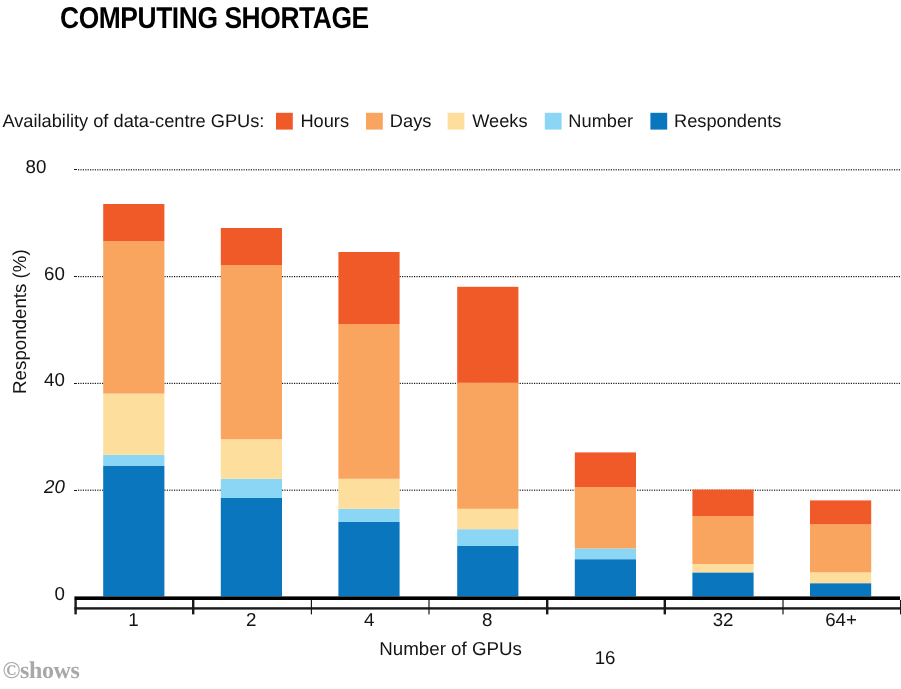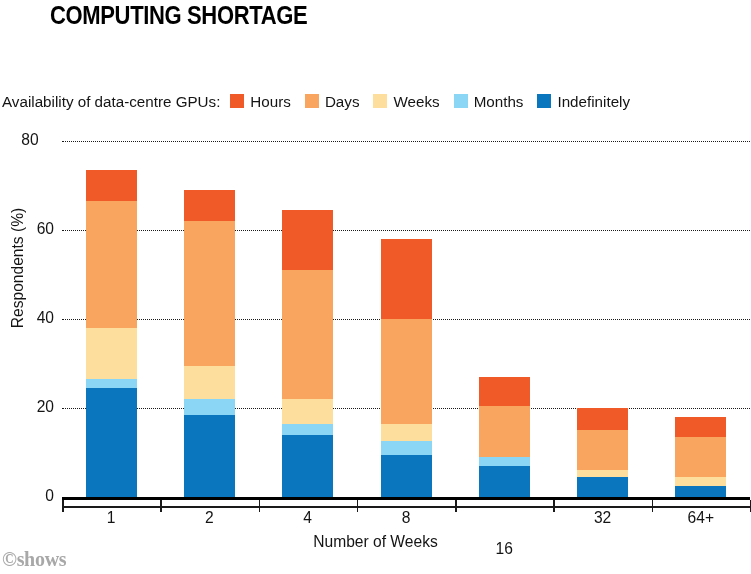--- a/index.html
+++ b/index.html
@@ -184,39 +184,39 @@
   <span class="legend-item">
     <span class="legend-swatch" style="background: rgb(249, 165, 95);"></span>
     <span class="legend-label">Days</span>
   </span>
   <span class="legend-item">
     <span class="legend-swatch" style="background: rgb(253, 222, 157);"></span>
     <span class="legend-label">Weeks</span>
   </span>
   <span class="legend-item">
     <span class="legend-swatch" style="background: rgb(139, 213, 245);"></span>
-    <span class="legend-label">Months</span>
+    <span class="legend-label">Number</span>
   </span>
   <span class="legend-item">
     <span class="legend-swatch" style="background: rgb(10, 118, 190);"></span>
-    <span class="legend-label">Indefinitely</span>
+    <span class="legend-label">Respondents</span>
   </span>
 </div>
 
 <div id="plot-area">
   <div id="y-axis-title">Respondents (%)</div>
   <div id="gridlines">
       <div class="gridline" style="left: 62px; width: 688px; top: 408px;"></div>
       <div class="gridline" style="left: 62px; width: 688px; top: 319px;"></div>
       <div class="gridline" style="left: 62px; width: 688px; top: 230px;"></div>
       <div class="gridline" style="left: 62px; width: 688px; top: 141px;"></div>
     </div>
   <div id="ytick-labels">
       <div class="y-tick-label" style="left: 6px; top: 488px;">0</div>
-      <div class="y-tick-label" style="left: 6px; top: 399px;">20</div>
+      <div class="y-tick-label" style="left: 6px; top: 399px; font-style: italic;">20</div>
       <div class="y-tick-label" style="left: 6px; top: 310px; text-align: right;">40</div>
       <div class="y-tick-label" style="left: 6px; top: 221px;">60</div>
       <div class="y-tick-label" style="left: 6px; top: 132px; text-align: center;">80</div>
     </div>
   <div id="bars">
       <div class="bar" style="left: 85.6429px; top: 0px; height: 497px;">
         <div class="bar-segment" style="background: rgb(10, 118, 190); top: 387.975px; height: 109.025px;"></div>
         <div class="bar-segment" style="background: rgb(139, 213, 245); top: 379.075px; height: 8.9px;"></div>
         <div class="bar-segment" style="background: rgb(253, 222, 157); top: 327.9px; height: 51.175px;"></div>
         <div class="bar-segment" style="background: rgb(249, 165, 95); top: 201.075px; height: 126.825px;"></div>
@@ -276,16 +276,16 @@
     </div>
   <div id="xtick-labels">
       <div class="x-tick-label" style="left: 66.1429px;">1</div>
       <div class="x-tick-label" style="left: 164.429px;">2</div>
       <div class="x-tick-label" style="left: 262.714px;">4</div>
       <div class="x-tick-label" style="left: 361px;">8</div>
       <div class="x-tick-label" style="left: 459.286px; margin-top: 31px;">16</div>
       <div class="x-tick-label" style="left: 557.571px;">32</div>
       <div class="x-tick-label" style="left: 655.857px;">64+</div>
     </div>
-  <div id="x-axis-title">Number of Weeks</div>
+  <div id="x-axis-title">Number of GPUs</div>
 </div>
 
 <div id="footer-logo">©shows</div>
 
 </body></html>

